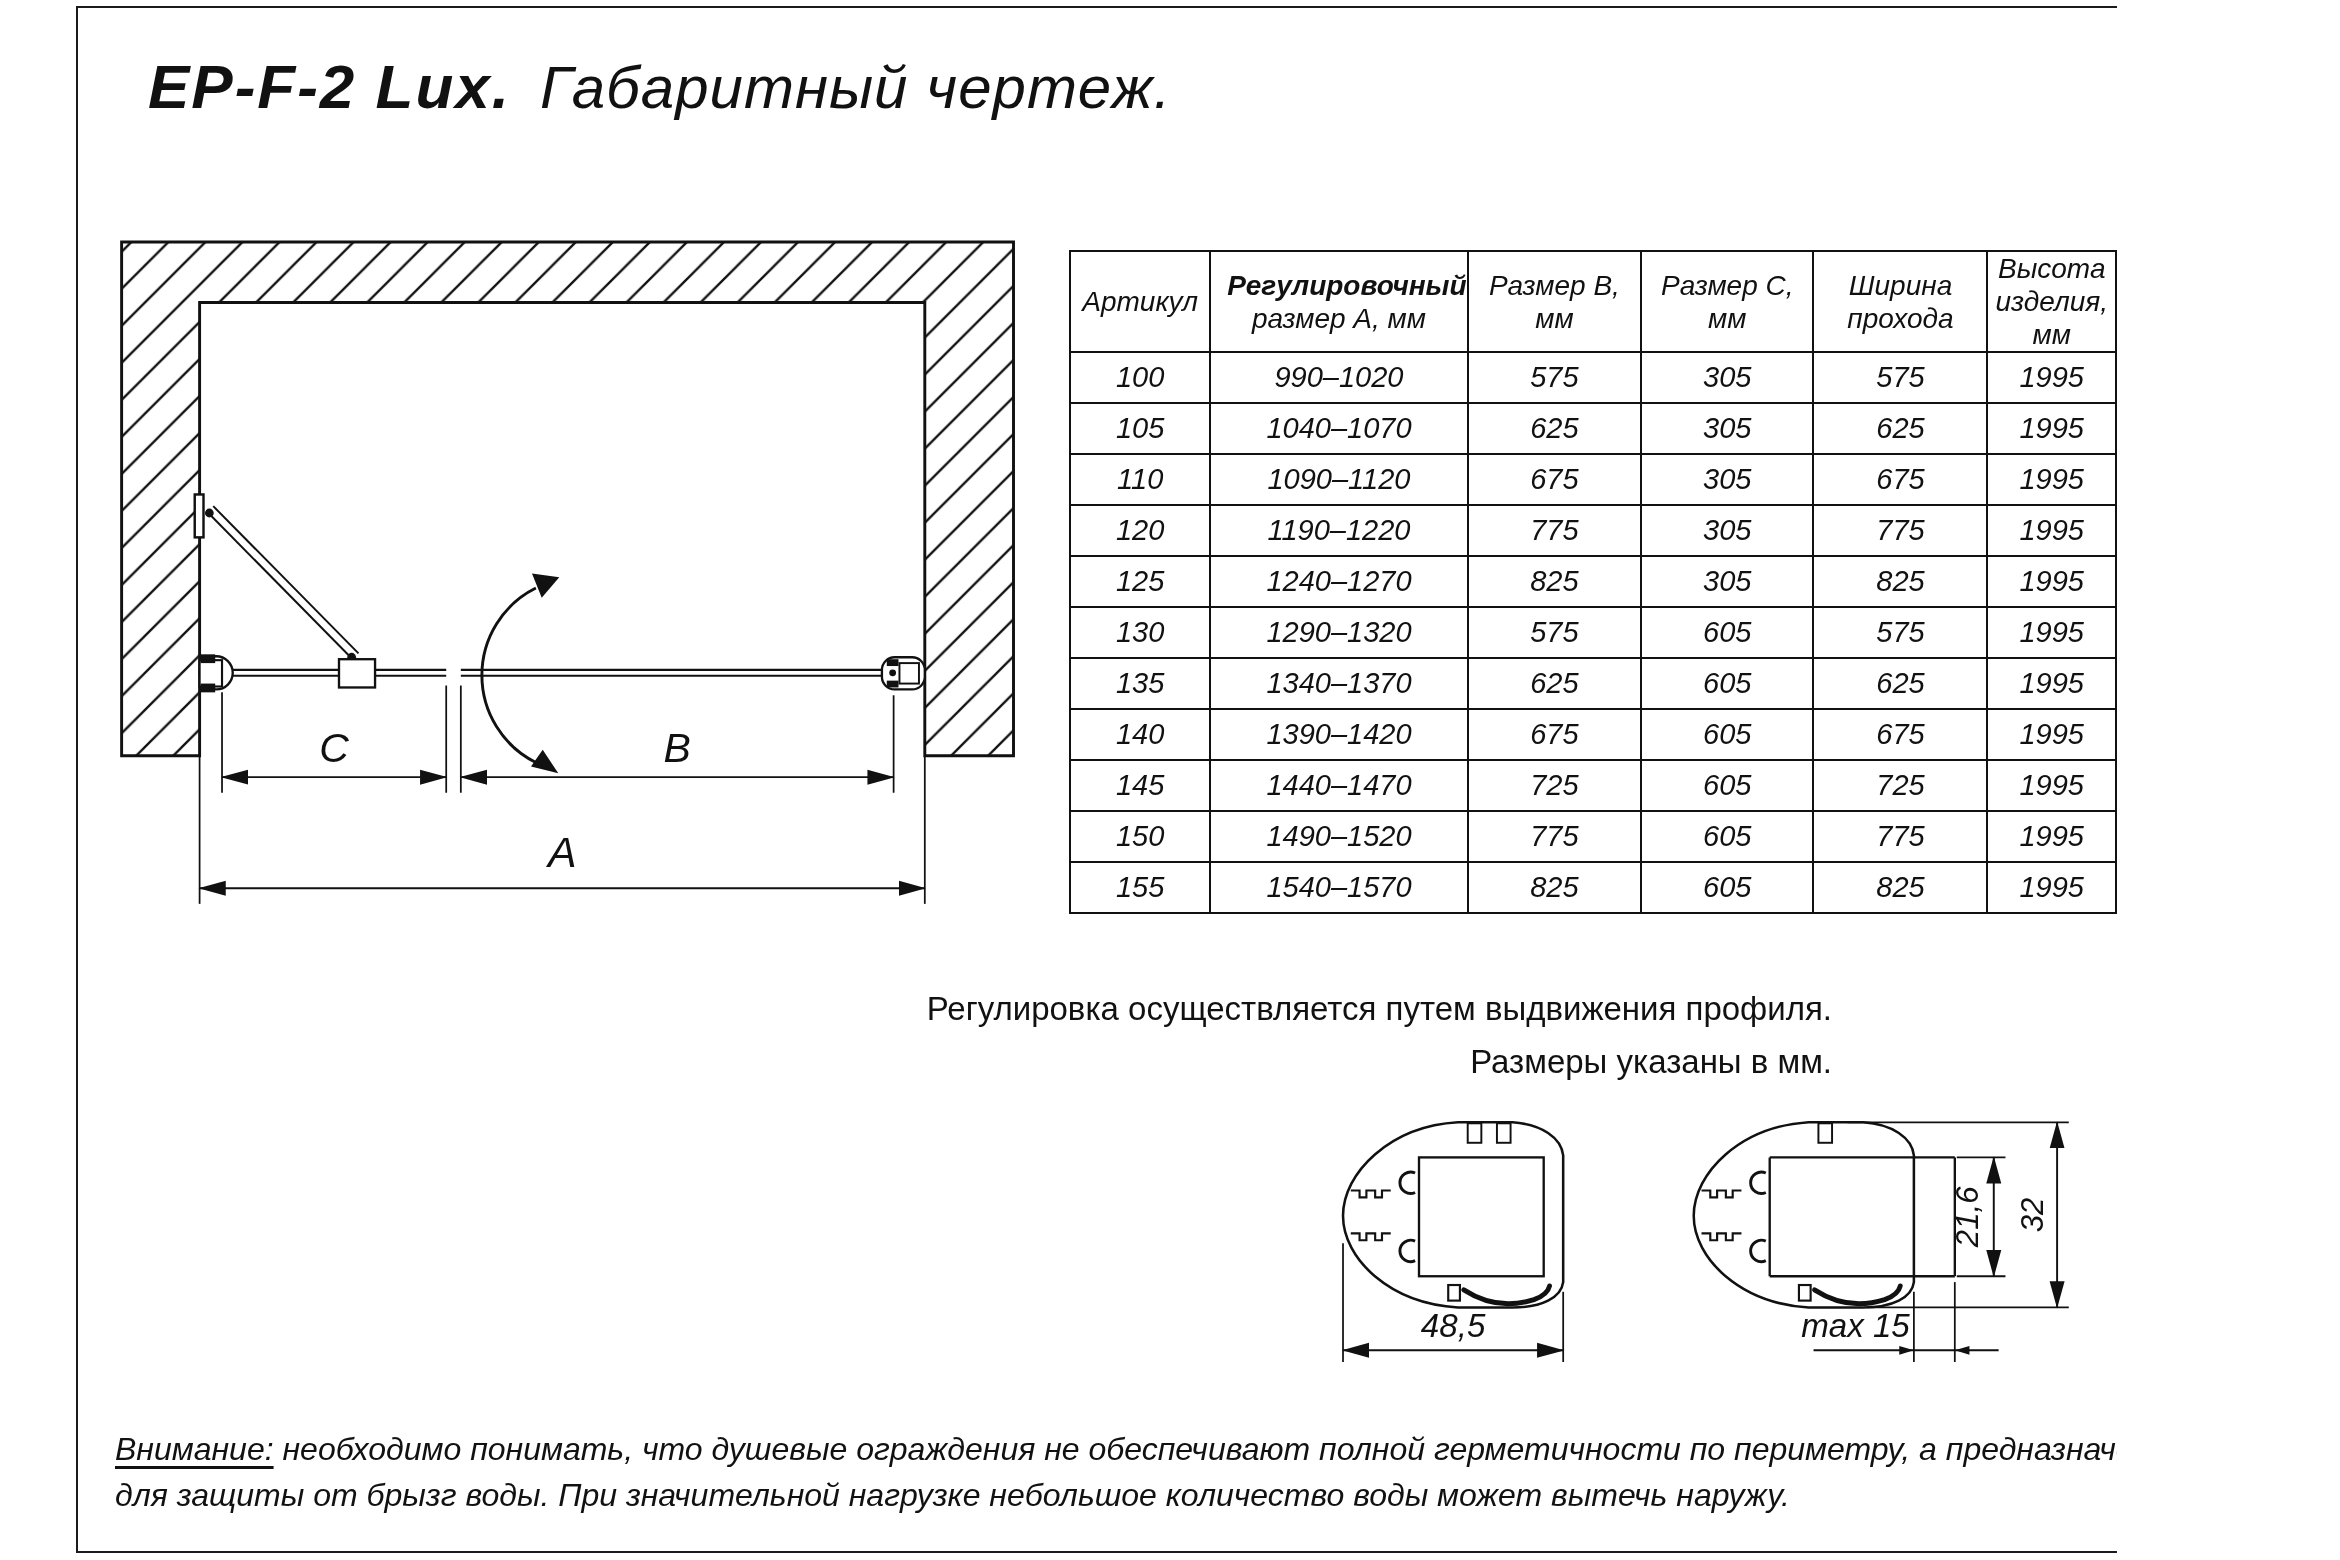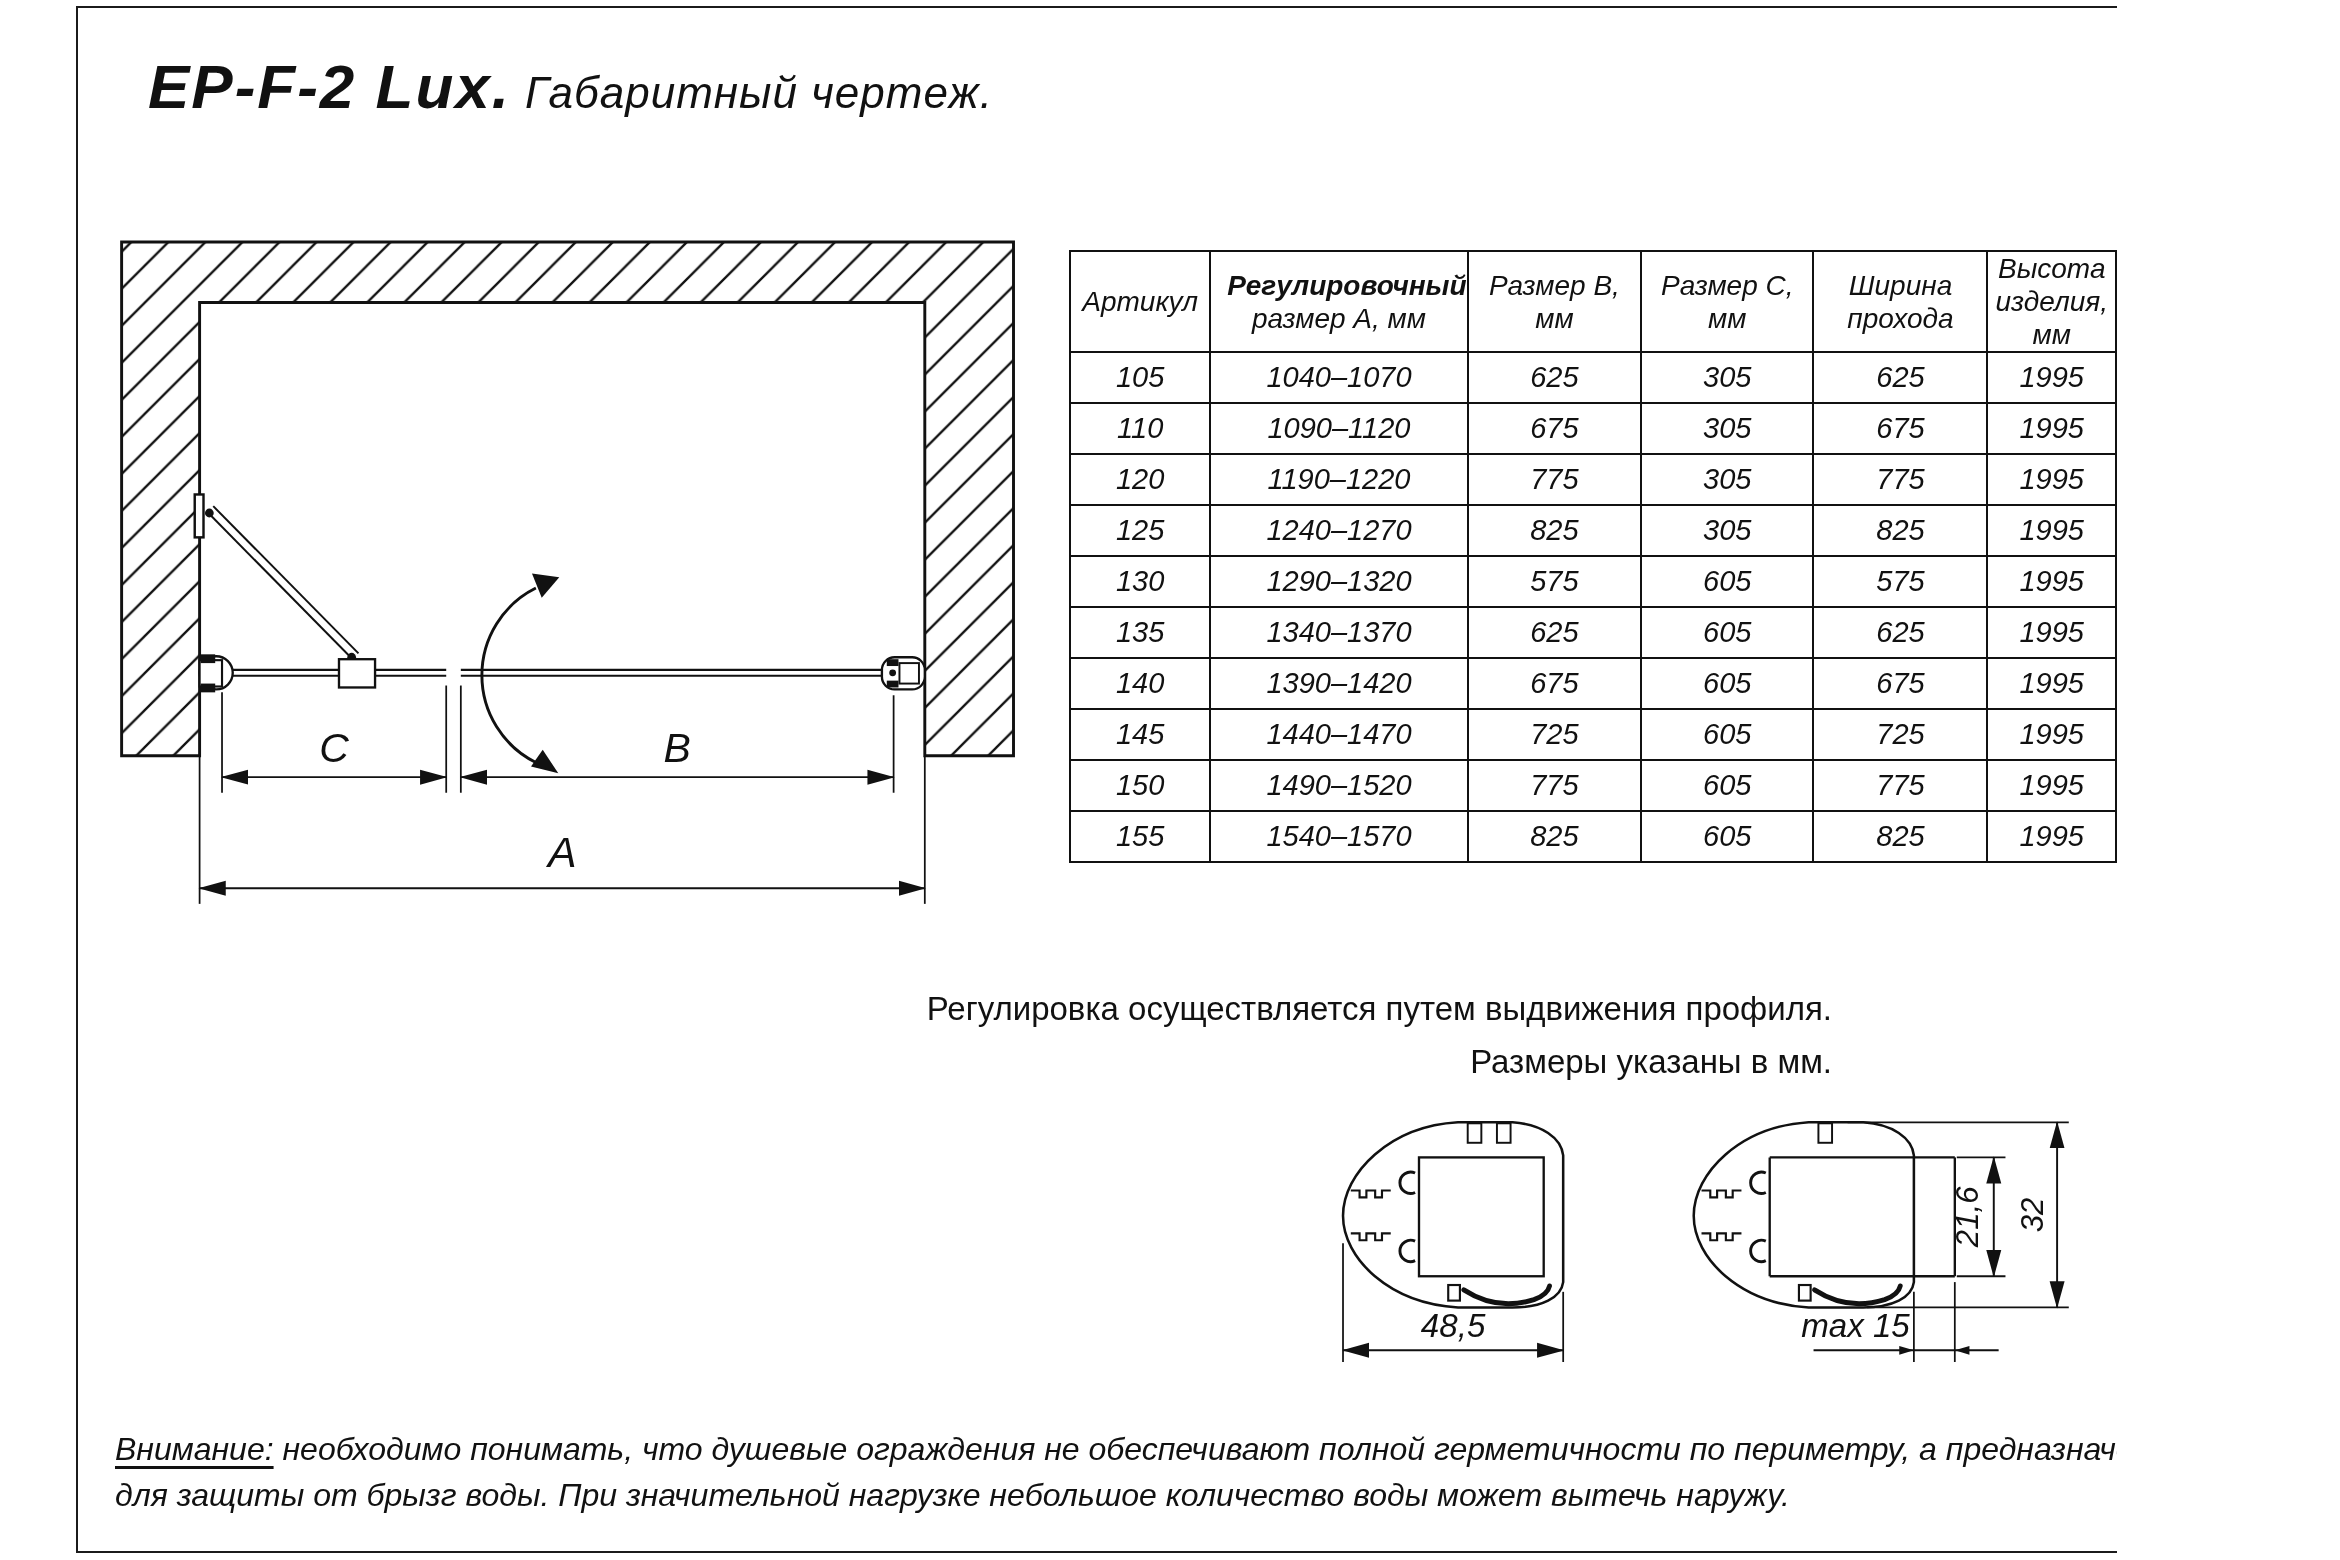--- a/index.html
+++ b/index.html
@@ -2,21 +2,21 @@
 <html><head>
 <meta charset="utf-8">
 <style>
   html,body{margin:0;padding:0;background:#fff;}
   #canvas{position:relative;width:2117px;height:1560px;background:#fff;overflow:hidden;
           font-family:"Liberation Sans",sans-serif;color:#111;}
   .frame{position:absolute;left:76px;top:5.9px;width:2187px;height:1543px;border:2px solid #1b1b1b;}
   
   .title{position:absolute;left:148px;top:51px;display:flex;align-items:baseline;font-style:italic;white-space:nowrap;}
   .title .model{font-size:62px;font-weight:600;letter-spacing:2px;}
-  .title .caption{font-size:44px;margin-left:14px;letter-spacing:1px;}
+  .title .caption{font-size:60px;margin-left:29px;letter-spacing:1px;}
   
   table.spec{position:absolute;left:1069px;top:250px;border-collapse:collapse;table-layout:fixed;
              font-style:italic;background:#fff;border:2.9px solid #111;}
   table.spec col.c1{width:154px}table.spec col.c2{width:244px}table.spec col.c3{width:219px}
   table.spec col.c4{width:217px}table.spec col.c5{width:214px}table.spec col.c6{width:137px}
   table.spec th,table.spec td{border:2px solid #111;text-align:center;vertical-align:middle;
              font-weight:normal;font-size:29px;padding:0;}
   table.spec thead th{height:92px;font-size:28px;line-height:1.18;border-bottom:2.9px solid #111;}
   table.spec td{height:49px;}
   table.spec .bold{font-weight:bold;margin-left:16px;}
@@ -140,20 +140,28 @@
         </th>
         <th>
           <div>Высота</div>
           <div>изделия,</div>
           <div>мм</div>
         </th>
       </tr>
     </thead>
     <tbody>
         <tr>
+          <td>100</td>
+          <td>990–1020</td>
+          <td>575</td>
+          <td>305</td>
+          <td>575</td>
+          <td>1995</td>
+        </tr>
+        <tr>
           <td>105</td>
           <td>1040–1070</td>
           <td>625</td>
           <td>305</td>
           <td>625</td>
           <td>1995</td>
         </tr>
         <tr>
           <td>110</td>
           <td>1090–1120</td>

